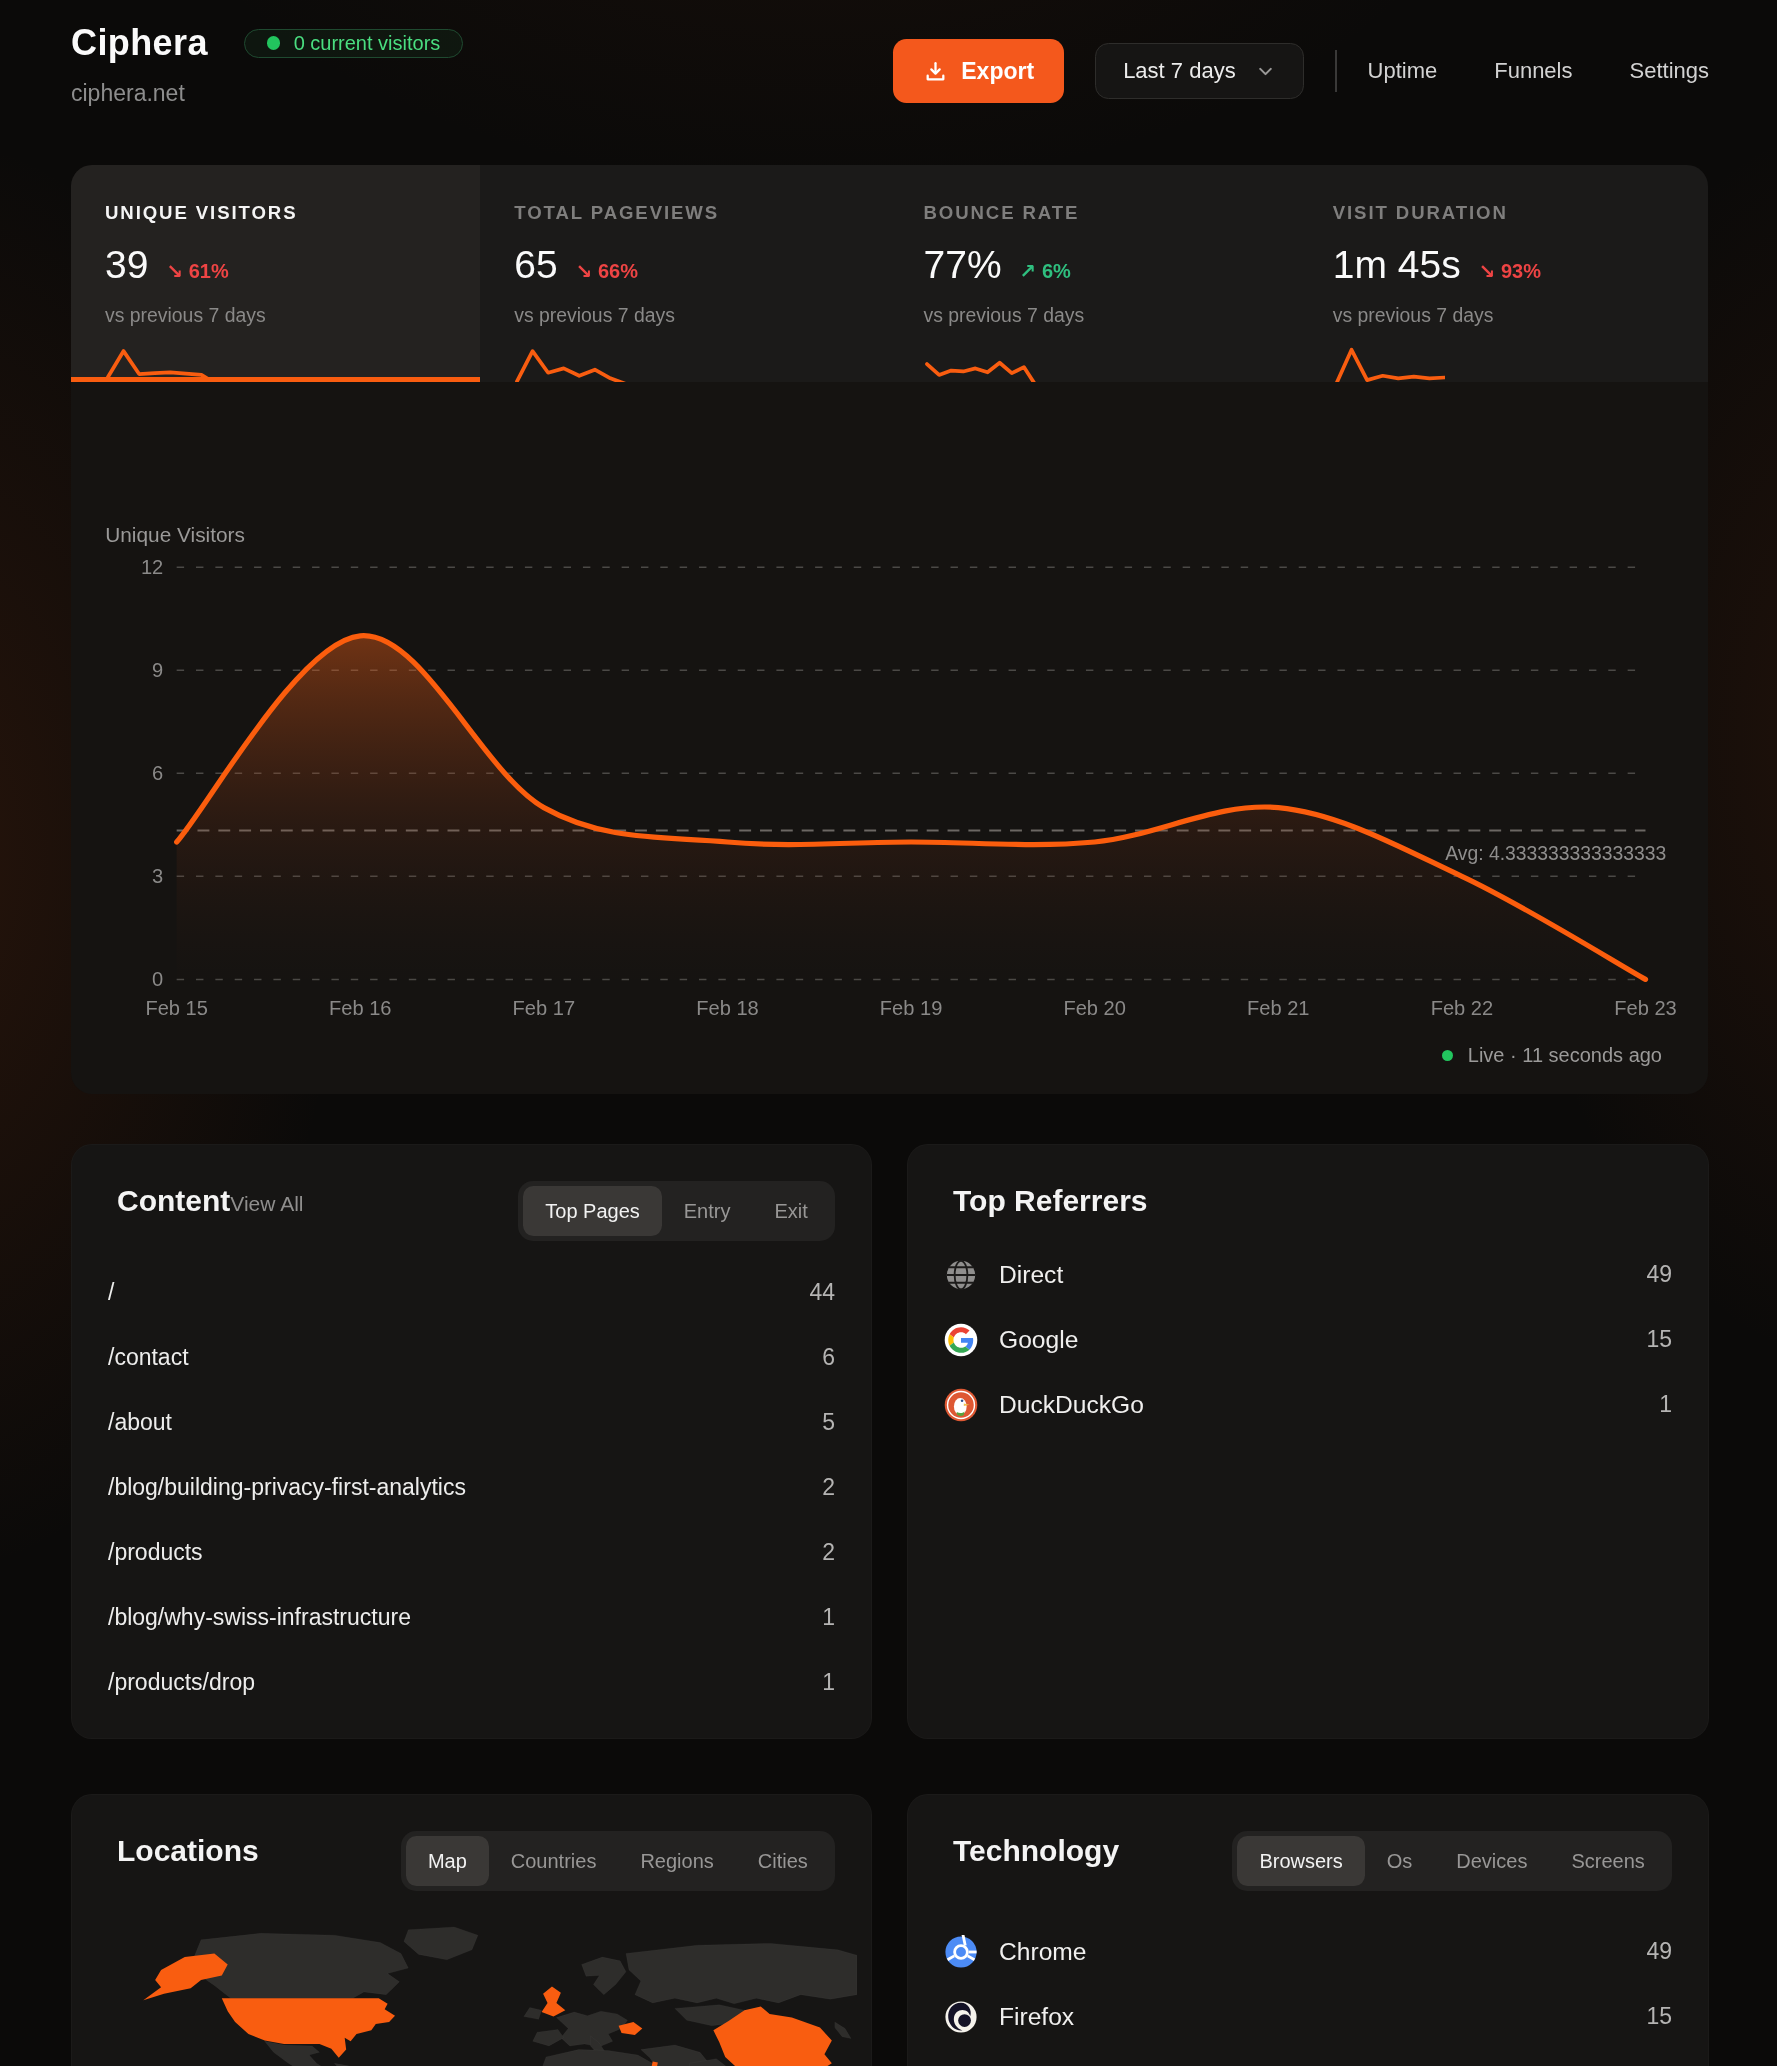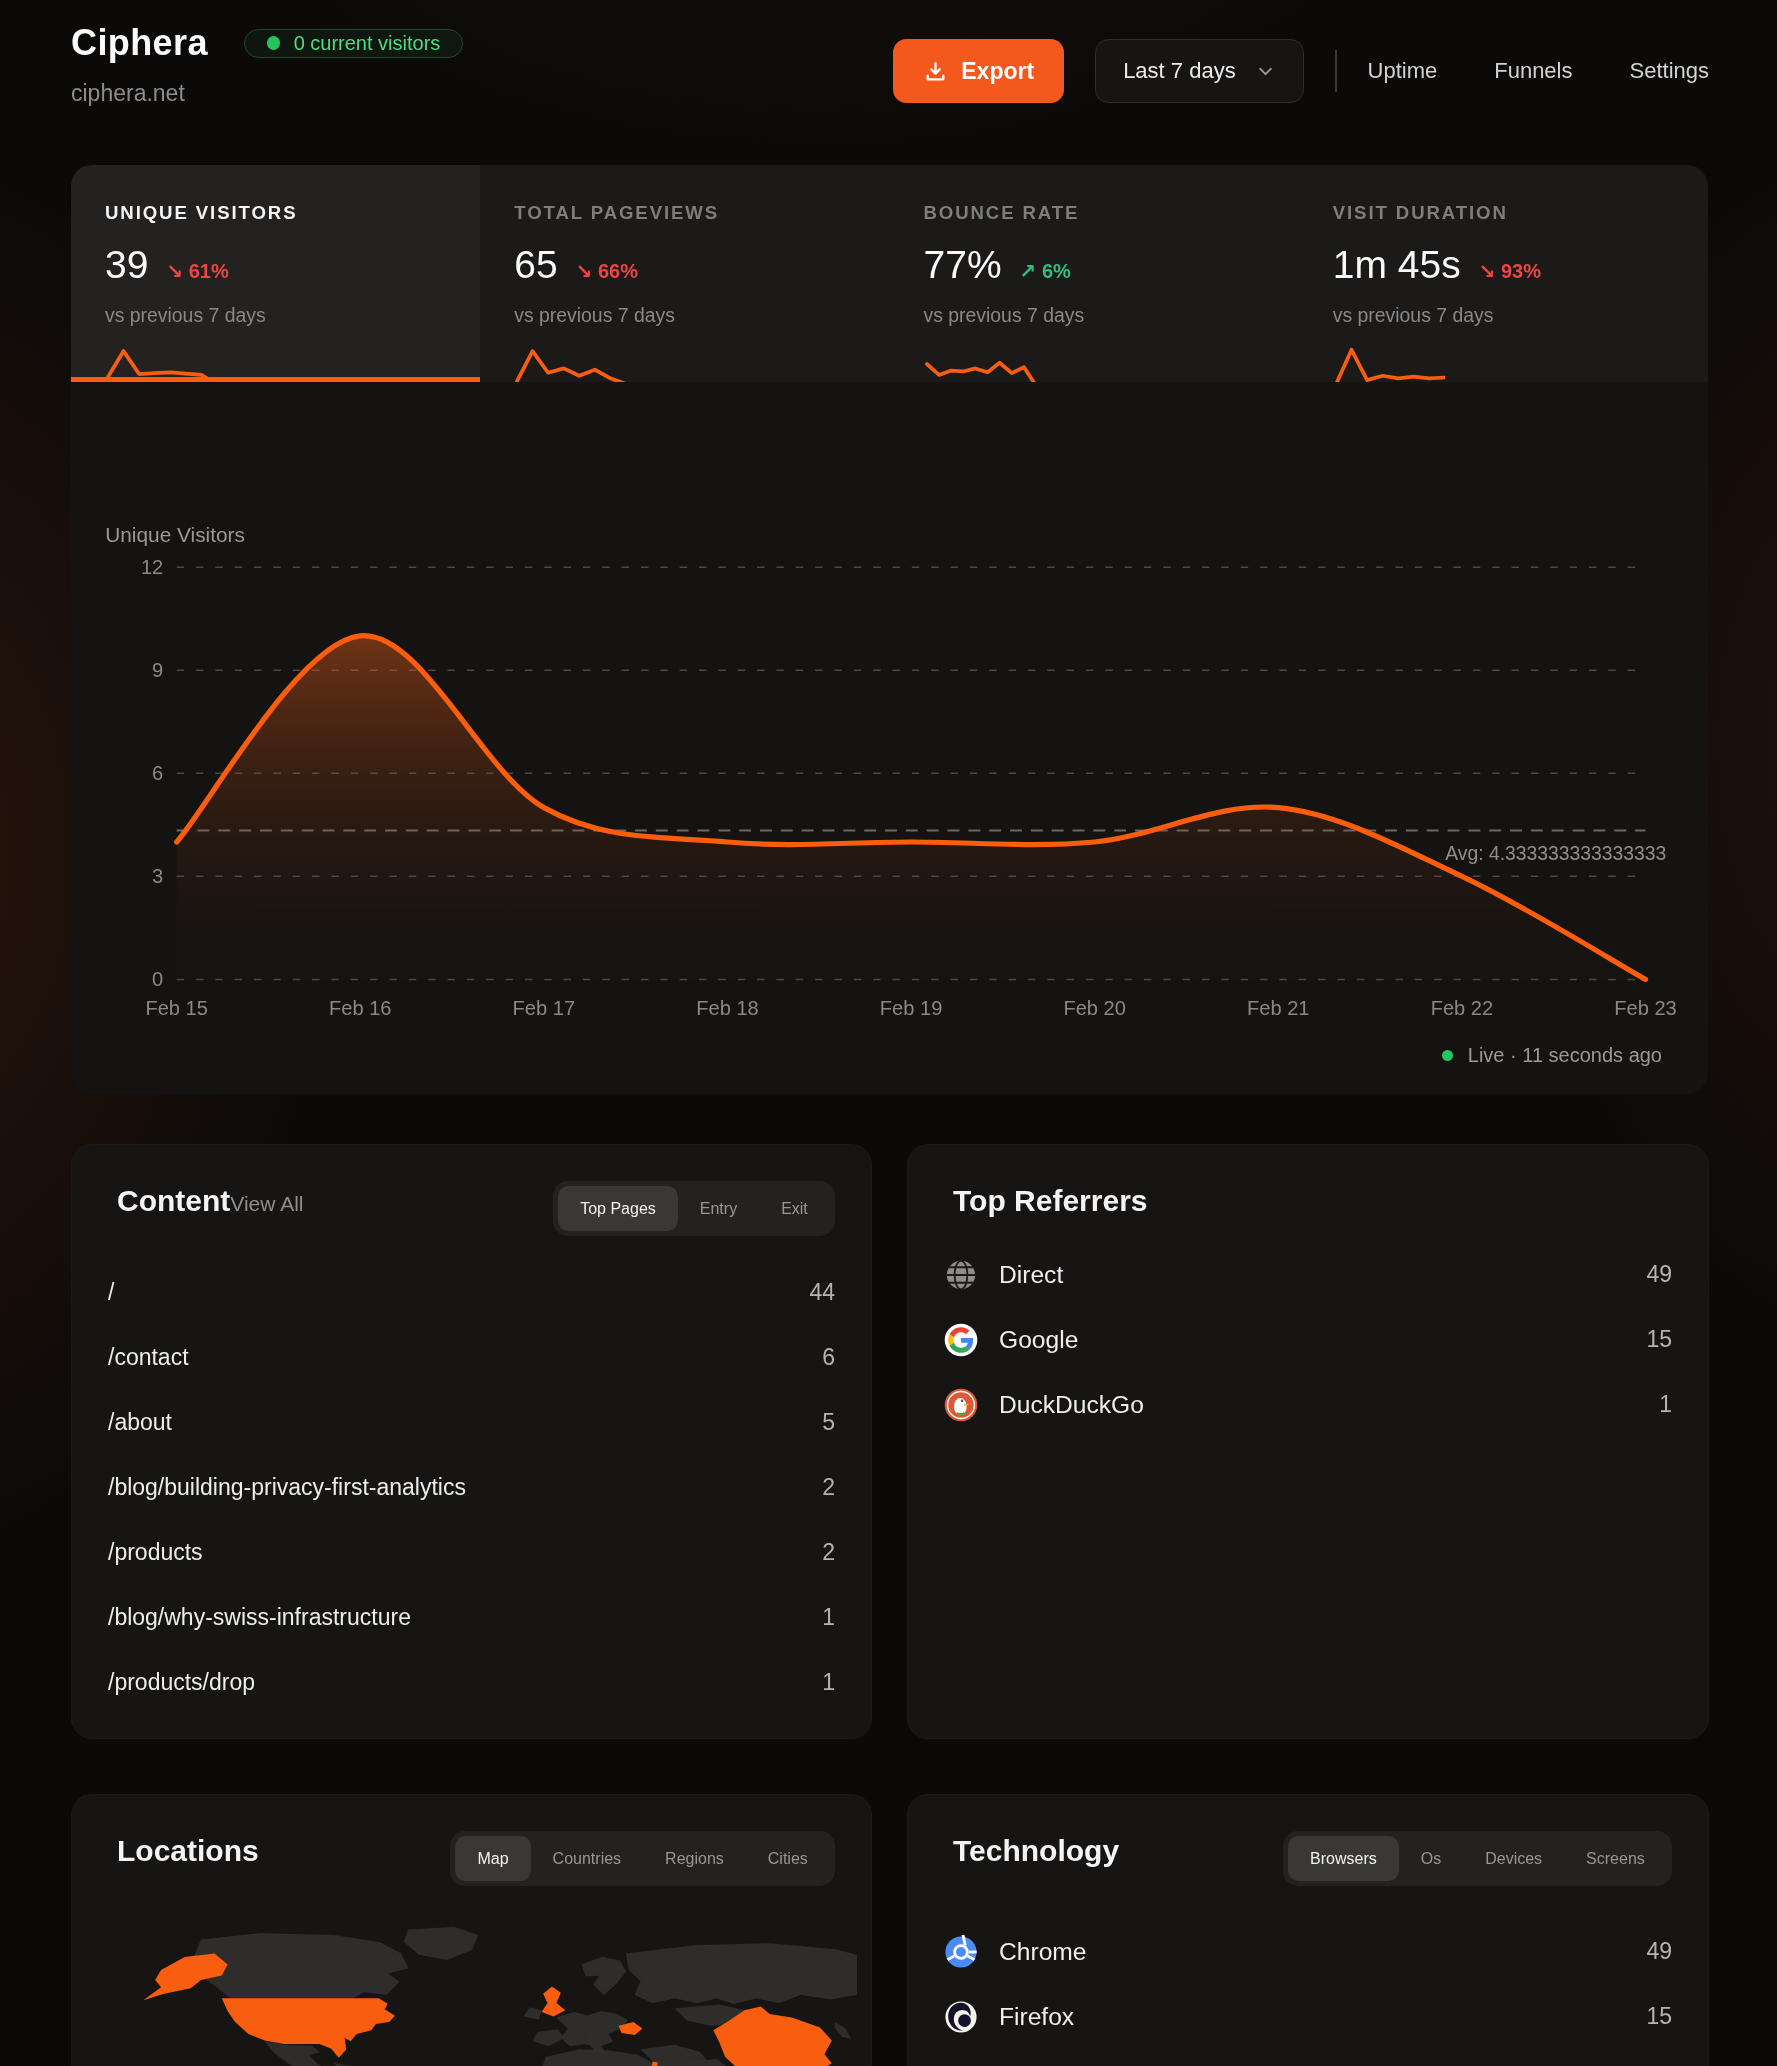--- a/index.html
+++ b/index.html
@@ -22,21 +22,21 @@
   .site-title { font-size:36px; font-weight:700; color:#fafafa; letter-spacing:0.4px; }
   .badge { display:flex; align-items:center; gap:13.4px; height:29px; padding:4px 22px;
     border-radius:744px; background:rgba(34,90,52,.16); border:1.5px solid #1f4a30; }
   .badge .dot { width:13.4px; height:13.4px; border-radius:50%; background:#22c55e; }
   .badge span.txt { font-size:20px; color:#4ade80; }
   .domain { margin-top:16.4px; font-size:23px; color:#8d8d8d; }
 
   .header-right { right:68px; top:39px; display:flex; align-items:center; gap:31px;margin-left:30px; }
   .btn-export { display:flex; align-items:center; gap:13.4px; height:64px; padding:0 30px;
     background:#f4581c; border-radius:13.4px; color:#fff; font-size:23px; font-weight:600; cursor:pointer; }
-  .pill-range { display:flex; align-items:center; gap:19.4px; height:64px; padding:0 27px;
+  .pill-range { display:flex; align-items:center; gap:19.4px; height:56px; padding:0 27px;
     background:#161514; border:1.5px solid #2e2d2b; border-radius:13.4px; font-size:22px; color:#ececec; cursor:pointer; }
   .vdiv { width:1.5px; height:42px; background:#3a3938; }
   .nav { display:flex; gap:57px; }
   .nav a { font-size:22px; color:#d2d2d2; text-decoration:none; }
 
   
   .stats { left:71px; top:165px; width:1637px; height:217px; display:flex;
     border-radius:21px 21px 0 0; overflow:hidden; }
   .stat-cell { flex:1; background:#1b1a19; padding:37px 0 0 34px; position:relative; }
   .stat-cell.active { background:#242220; }
@@ -71,21 +71,21 @@
   .card { background:#161514; border-radius:21px; border:0.7px solid rgba(255,255,255,.025); }
   .card-l2 { top:1144px; height:595px; }
   .card-l3 { top:1794px; height:476px; }
   .col-left { left:71px; width:801px; }
   .col-right { left:907px; width:802px; }
   .card-head { position:absolute; top:39px; left:45px; display:flex; align-items:baseline; }
   .card-title { font-size:30px; font-weight:700; color:#f4f4f4; }
   .view-all { font-size:21px; color:#8f8e8d; cursor:pointer; }
   .tabs { position:absolute; top:36px; right:36px; display:flex; align-items:center;
     background:#232221; border-radius:15px; padding:5.2px; }
-  .tab { font-size:16px; color:#989796; padding:13.4px 22px; border-radius:10.4px; cursor:pointer; white-space:nowrap; }
+  .tab { font-size:20px; color:#989796; padding:13.4px 22px; border-radius:10.4px; cursor:pointer; white-space:nowrap; }
   .tab.active { background:#3a3836; color:#f2f2f2; }
 
   .rows { position:absolute; left:36px; right:36px; }
   .rows.content-rows { top:115px; }
   .rows.ref-rows { top:97px; }
   .rows.tech-rows { top:124px; }
   .row { height:65px; display:flex; align-items:center; justify-content:space-between; }
   .row .left { display:flex; align-items:center; gap:21px; }
   .row .path { font-size:23px; color:#ededec; }
   .row .name { font-size:24.6px; color:#f0efee; }

